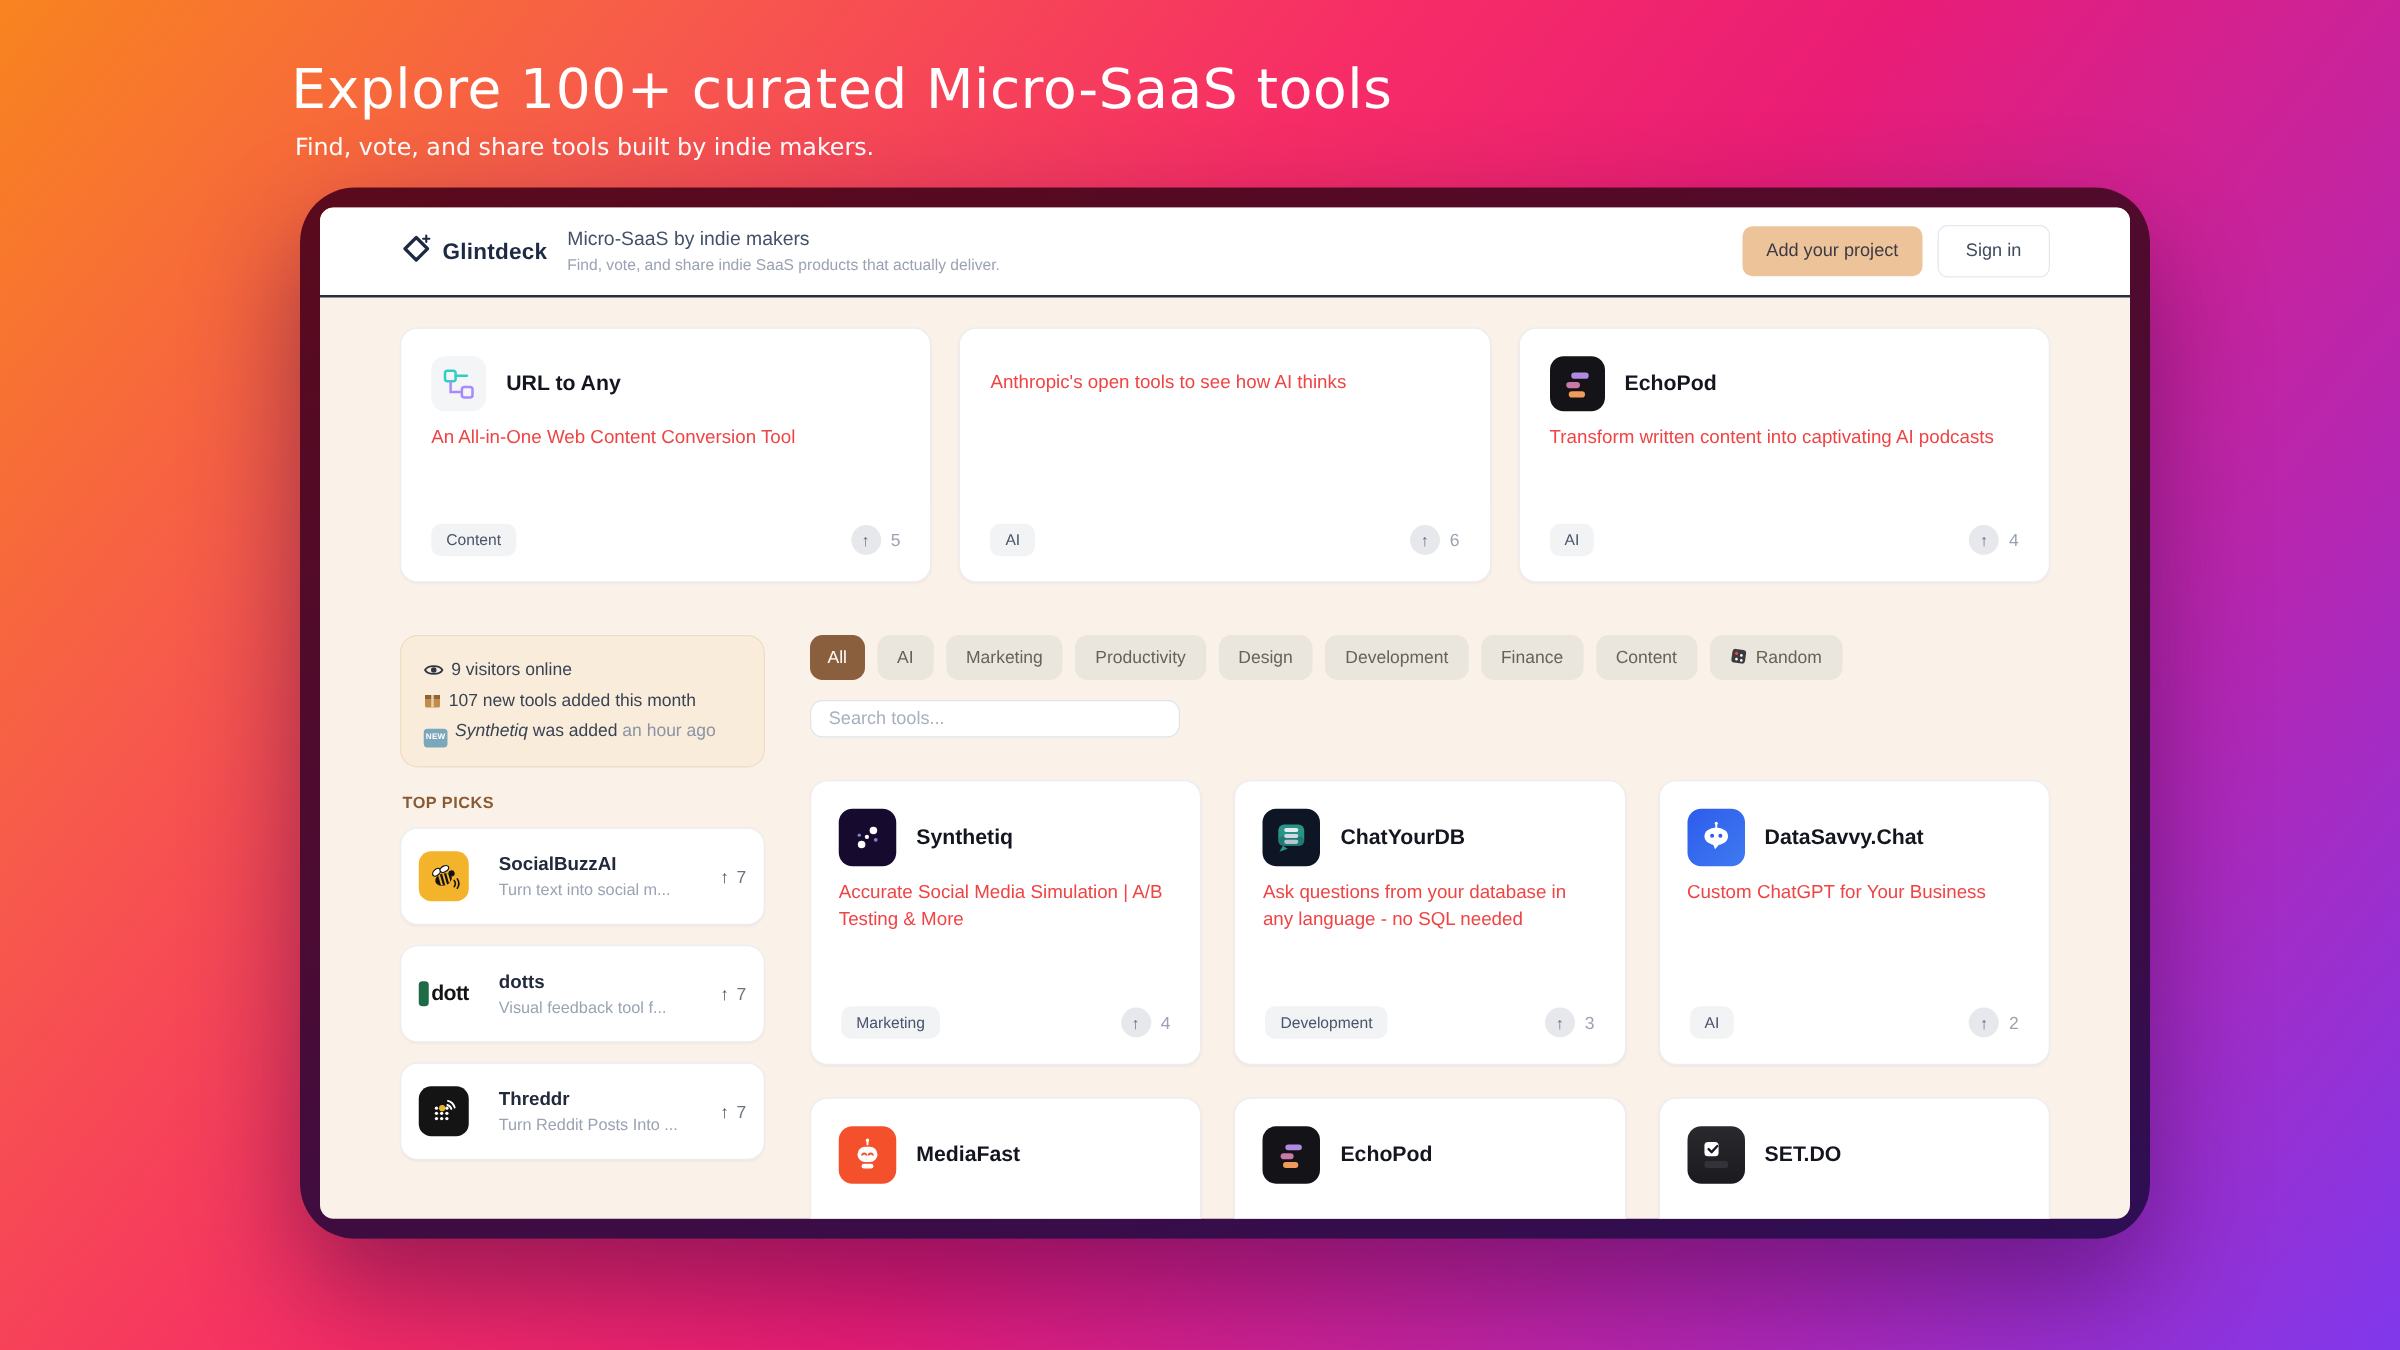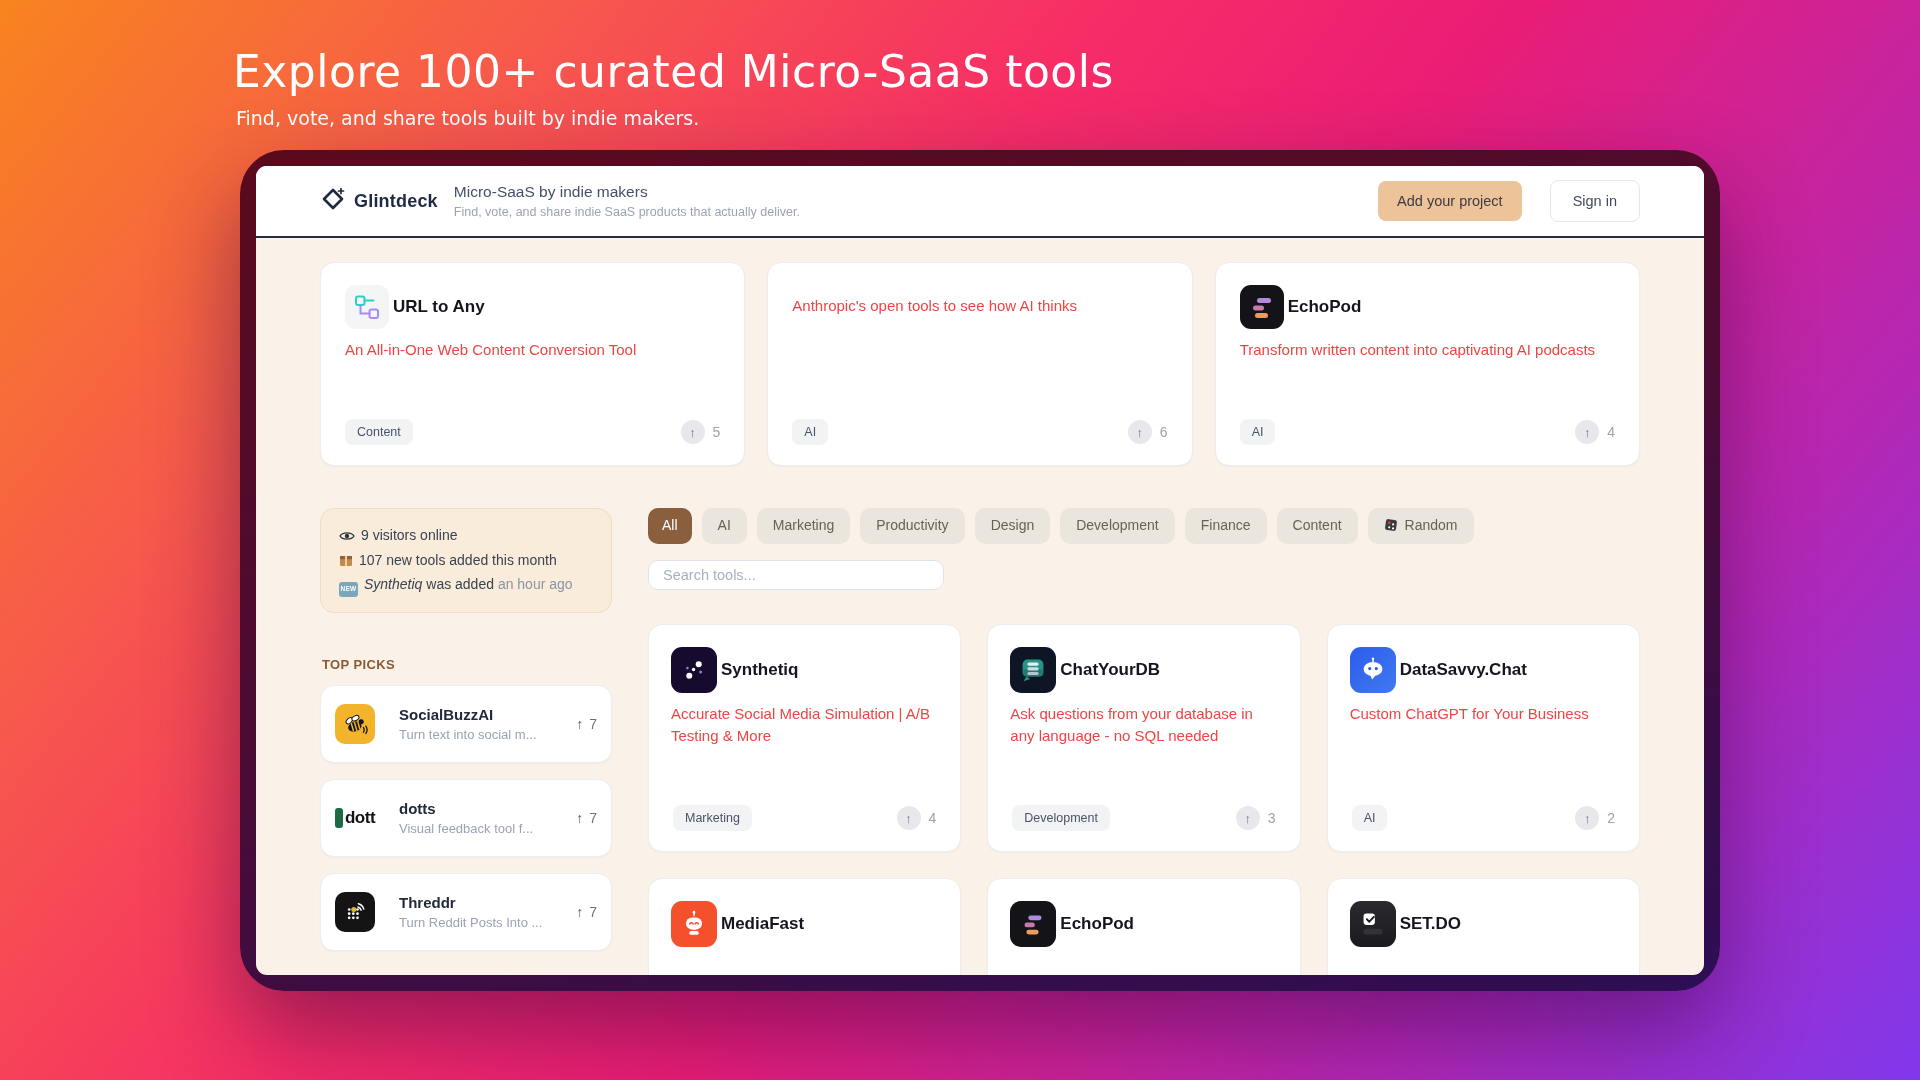--- a/index.html
+++ b/index.html
@@ -31,32 +31,32 @@
     padding:14px 64px; border-bottom:2px solid #272d3f; flex:0 0 auto;
   }
   .brand { display:flex; align-items:center; gap:8px; }
   .brand-name { font-size:18px; font-weight:bold; color:#1e2a44; letter-spacing:.2px; }
   .site-title { margin-left:16px; }
   .site-title .t { font-size:15.5px; color:#44506a; }
   .site-title .s { font-size:12.5px; color:#9aa3b2; margin-top:4px; }
   .hspacer { flex:1; }
   .btn { border-radius:8px; font-size:14.5px; padding:12px 19px; cursor:pointer; border:none; }
   .btn-add { background:#edc399; color:#3d3a45; }
-  .btn-signin { background:#fff; border:1px solid #e3e7ee; color:#3f4a5e; margin-left:28px; padding:12px 22px; }
+  .btn-signin { background:#fff; border:1px solid #e3e7ee; color:#3f4a5e; margin-left:12px; padding:12px 22px; }
 
   
   .content { flex:1; padding:24px 64px 0; overflow:hidden; }
 
   .card {
     position:relative; background:#fff; border:1px solid #ecedf0;
     border-radius:14px; box-shadow:0 1px 2px rgba(16,24,40,.04);
   }
   .featured-row { display:grid; grid-template-columns:repeat(3,1fr); gap:22px; }
   .f-card { height:204px; padding:22px 24px; }
-  .card-head { display:flex; align-items:center; gap:4px; }
+  .card-head { display:flex; align-items:center; gap:16px; }
   .icon-tile { width:44px; height:44px; border-radius:11px; flex:0 0 auto;
                display:flex; align-items:center; justify-content:center; }
   .card-name { font-size:17px; font-weight:bold; color:#14161f; }
   .card-desc { margin-top:10px; font-size:15px; color:#ef4444; line-height:1.45; }
   .card-foot { position:absolute; left:24px; right:24px; bottom:20px;
                display:flex; align-items:center; justify-content:space-between; }
   .tag { background:#f2f3f5; border-radius:8px; padding:6px 12px; font-size:12.5px; color:#49536a; }
   .votes { display:flex; align-items:center; gap:8px; }
   .vote-circle { width:24px; height:24px; border-radius:50%; background:#e7e8ec; color:#697386;
                  font-size:13px; display:flex; align-items:center; justify-content:center; cursor:pointer; }
@@ -68,21 +68,21 @@
   .sidebar { width:292px; flex:0 0 auto; }
   .stats-box { background:#f9ecda; border:1px solid #f0dcc0; border-radius:14px;
                padding:15px 18px; font-size:14px; color:#3a4354; line-height:1.62; }
   .stats-line { display:block; }
   .s-ico { display:inline-block; vertical-align:-2px; margin-right:6px; }
   .new-badge { display:inline-flex; align-items:center; justify-content:center; vertical-align:-2px;
                width:19px; height:15px; border-radius:3px; background:#7ba7bb; color:#fff;
                font-size:6.5px; font-weight:bold; letter-spacing:.2px; margin-right:6px; }
   .ital { font-style:italic; }
   .muted { color:#8b94a5; }
-  .top-picks-title { margin:44px 0 13px 2px; font-size:13px; font-weight:bold;
+  .top-picks-title { margin:20px 0 13px 2px; font-size:13px; font-weight:bold;
                      color:#8a5a33; letter-spacing:.4px; }
   .pick-card { display:flex; align-items:center; gap:24px; padding:13px 14px;
                margin-bottom:16px; height:78px; cursor:pointer; }
   .pick-icon { width:40px; height:40px; border-radius:10px; flex:0 0 auto;
                display:flex; align-items:center; justify-content:center; }
   .pick-info { flex:1; min-width:0; }
   .pick-name { font-size:15px; font-weight:bold; color:#22293a; }
   .pick-desc { font-size:13px; color:#9aa3b2; margin-top:4px; white-space:nowrap;
                overflow:hidden; text-overflow:clip; }
   .pick-votes { display:flex; align-items:center; gap:6px; font-size:14px; }

